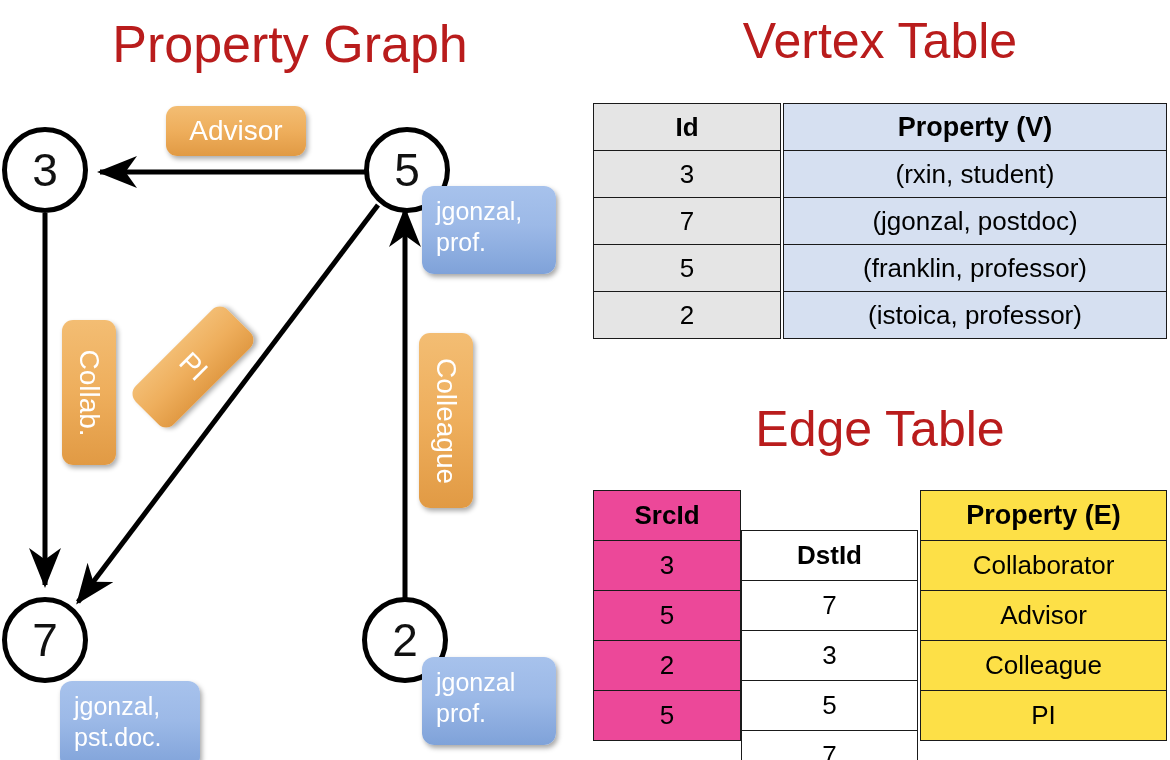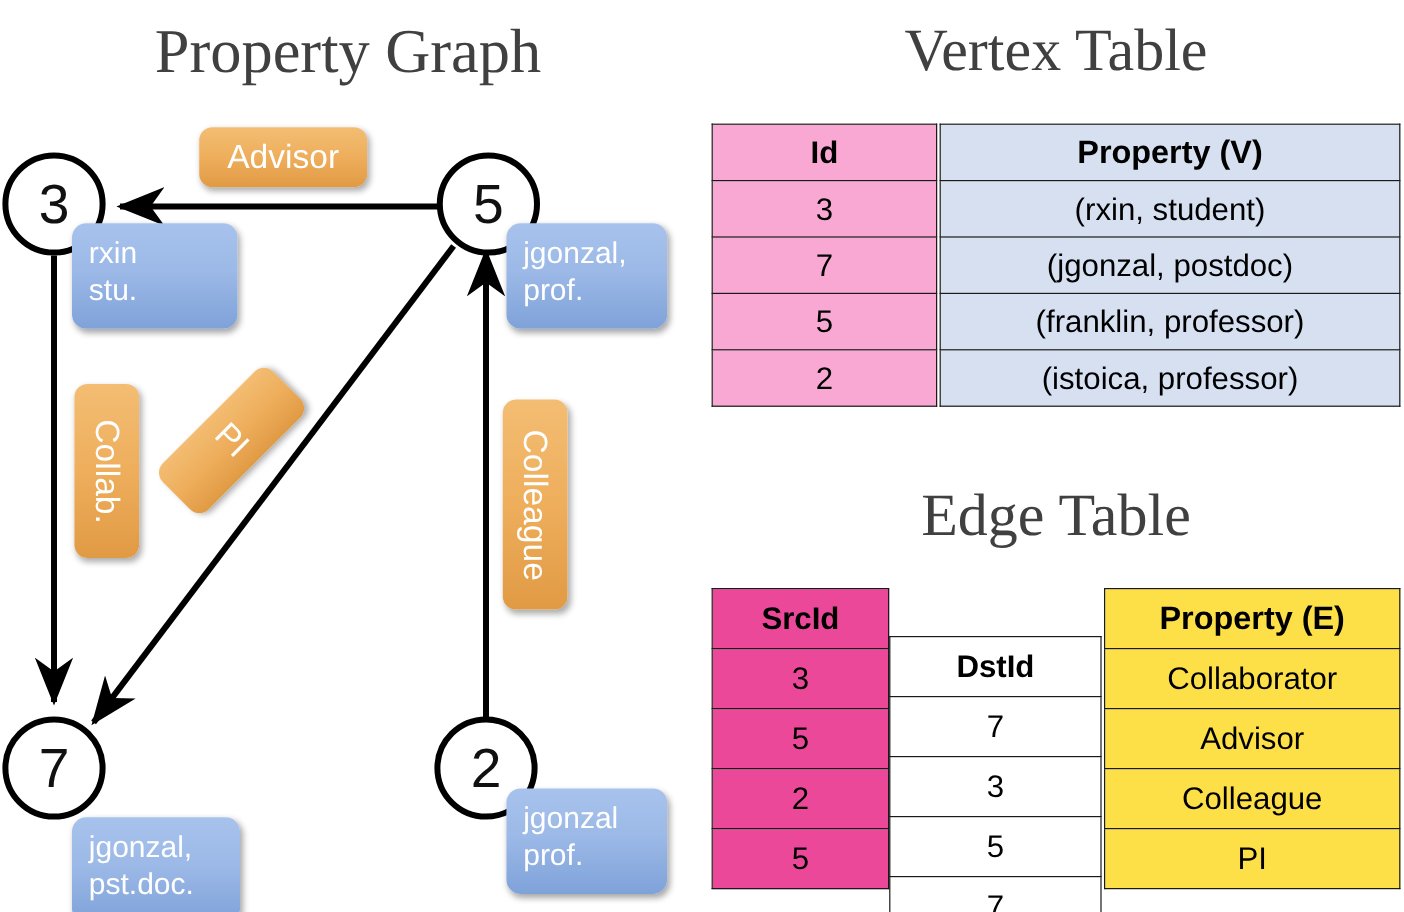--- a/index.html
+++ b/index.html
@@ -5,22 +5,22 @@
   html,body{margin:0;padding:0;}
   body{
     width:1170px;height:760px;background:#ffffff;
     font-family:"Liberation Sans", sans-serif;
     color:#000;overflow:hidden;position:relative;
   }
   #root{position:relative;width:1170px;height:760px;}
 
   
   .title{
-    position:absolute;font-weight:400;color:#404040;
-    font-family:Liberation Serif, serif;
+    position:absolute;font-weight:400;color:#b91c1c;
+    font-family:Liberation Sans, sans-serif;
     white-space:nowrap;letter-spacing:0px;
   }
   #title-property-graph{left:0;top:14px;width:580px;text-align:center;font-size:52px;}
   #title-vertex-table{left:590px;top:12px;width:580px;text-align:center;font-size:50px;}
   #title-edge-table{left:590px;top:400px;width:580px;text-align:center;font-size:50px;}
 
   
   #graph-panel{position:absolute;left:0;top:0;width:586px;height:760px;}
   #graph-svg{position:absolute;left:0;top:0;width:586px;height:760px;}
 
@@ -58,21 +58,21 @@
   .tbl{position:absolute;border-collapse:collapse;border-spacing:0;}
   .tbl td,.tbl th{
     border:1.6px solid #1a1a1a;text-align:center;font-weight:400;
     font-family:"Liberation Sans", sans-serif;
     padding:0;box-sizing:border-box;
   }
   .tbl .hd{font-weight:700;}
 
   
   #vertex-id-tbl{left:593px;top:103px;width:188px;}
-  #vertex-id-tbl td{height:47px;font-size:26px;background:#f9a8d4;}
+  #vertex-id-tbl td{height:47px;font-size:26px;background:#e5e5e5;}
   #vertex-prop-tbl{left:783px;top:103px;width:384px;padding-left:16px;}
   #vertex-prop-tbl td{height:47px;font-size:26px;background:#d6e0f1;}
   #vertex-prop-tbl td.hd{font-size:27px;}
 
   
   #edge-src-tbl{left:593px;top:490px;width:148px;}
   #edge-src-tbl td{height:50px;font-size:26px;background:#ec4899;}
   #edge-dst-tbl{left:741px;top:490px;width:177px;margin-top:40px;}
   #edge-dst-tbl td{height:50px;font-size:26px;background:#ffffff;}
   #edge-prop-tbl{left:920px;top:490px;width:247px;}
@@ -112,24 +112,20 @@
     <div class="node-circle" style="left:364px;top:127px;width:86px;height:86px;">
       <span>5</span>
     </div>
     <div class="node-circle" style="left:2px;top:597px;width:86px;height:86px;">
       <span>7</span>
     </div>
     <div class="node-circle" style="left:362px;top:597px;width:86px;height:86px;">
       <span>2</span>
     </div>
 
-    <div class="prop-box" style="left:60px;top:186px;width:138px;height:88px;">
-      <div>rxin</div>
-      <div>stu.</div>
-    </div>
     <div class="prop-box" style="left:422px;top:186px;width:134px;height:88px;">
       <div>jgonzal,</div>
       <div>prof.</div>
     </div>
     <div class="prop-box" style="left:60px;top:681px;width:140px;height:88px;">
       <div>jgonzal,</div>
       <div>pst.doc.</div>
     </div>
     <div class="prop-box" style="left:422px;top:657px;width:134px;height:88px;">
       <div>jgonzal</div>

